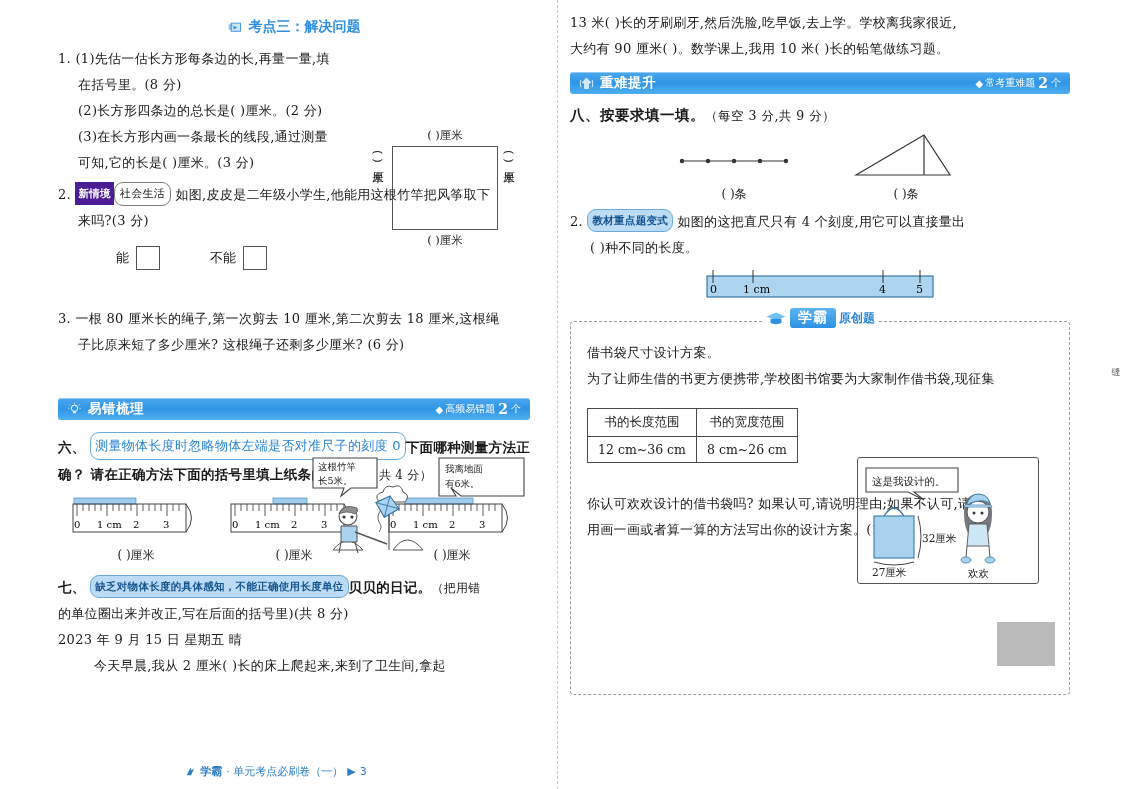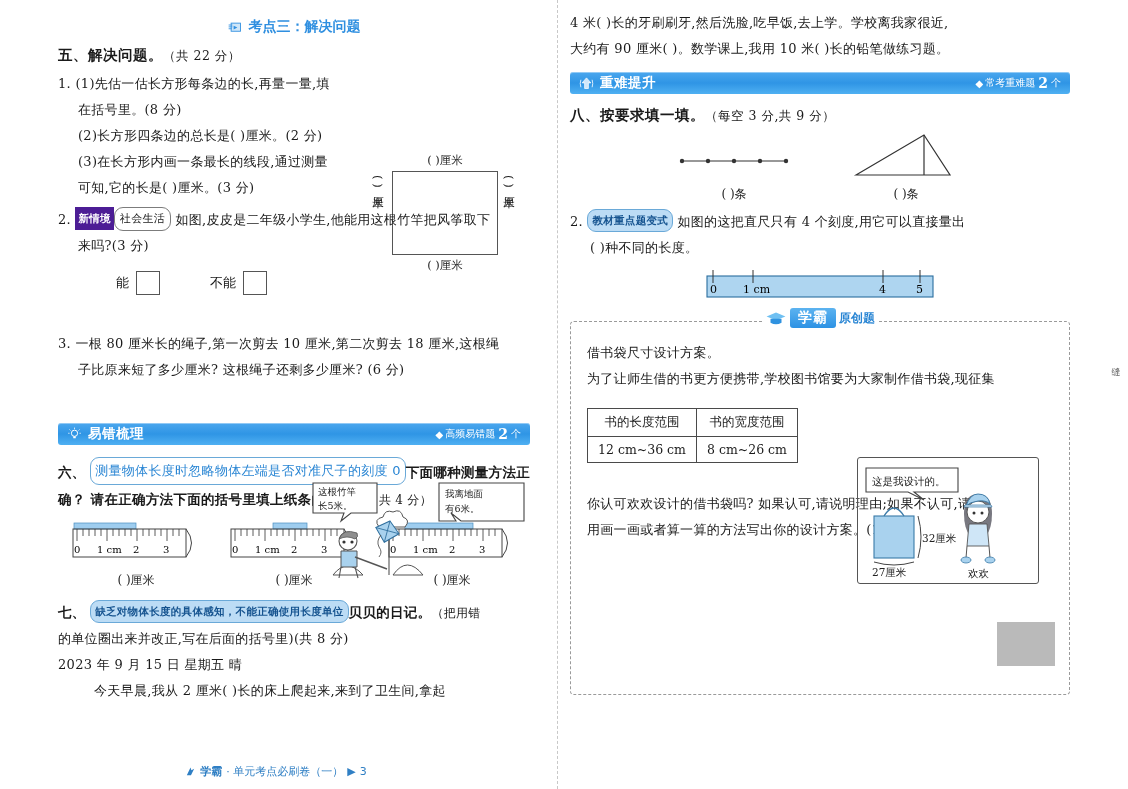--- a/index.html
+++ b/index.html
@@ -149,23 +149,20 @@
 
     <div class="kaodian">
       <svg class="bicon" viewBox="0 0 24 24">
         <rect x="5" y="5" width="15" height="13" fill="#cfe6f8" stroke="#2f8fe0" stroke-width="1.4"></rect>
         <path d="M1 8 L7 8 M1 11 L7 11 M1 14 L6 14" stroke="#2f8fe0" stroke-width="1.4" fill="none"></path>
         <path d="M9 9 L15 12 L9 15 Z" fill="#2f8fe0"></path>
       </svg>
       <span class="txt">考点三：解决问题</span>
     </div>
 
-    <div class="qhead">
-      <span>五、解决问题。</span><span class="small">（共 22 分）</span>
-    </div>
 
     <div style="position:relative;min-height:120px;">
       <div style="width:330px;">
         <div class="qline"><span class="num">1.</span> <span>(1)先估一估长方形每条边的长,再量一量,填</span></div>
         <div class="qline indent">在括号里。(8 分)</div>
         <div class="qline indent">(2)长方形四条边的总长是(      )厘米。(2 分)</div>
         <div class="qline indent">(3)在长方形内画一条最长的线段,通过测量</div>
         <div class="qline indent">可知,它的长是(      )厘米。(3 分)</div>
       </div>
 
@@ -382,21 +379,21 @@
       <span>· 单元考点必刷卷（一）</span>
       <span>▶</span>
       <span>3</span>
     </div>
   </div>
 
   <div class="gutter"></div>
 
   <div class="col col-right">
 
-    <div class="qline">4 米(        )长的牙刷刷牙,然后洗脸,吃早饭,去上学。学校离我家很近,</div>
+    <div class="qline">13 米(        )长的牙刷刷牙,然后洗脸,吃早饭,去上学。学校离我家很近,</div>
     <div class="qline">大约有 90 厘米(        )。数学课上,我用 10 米(        )长的铅笔做练习题。</div>
 
     <div class="banner">
       <span class="banner-left">
         <svg class="bicon" viewBox="0 0 24 24">
           <path d="M12 3 L19 11 H15 V20 H9 V11 H5 Z" fill="#cfe7fa" stroke="#fff" stroke-width="1.2"></path>
           <path d="M3 6 q-2 6 0 12" stroke="#fff" stroke-width="1.3" fill="none"></path>
           <path d="M21 6 q2 6 0 12" stroke="#fff" stroke-width="1.3" fill="none"></path>
         </svg>
         <span class="banner-title">重难提升</span>

